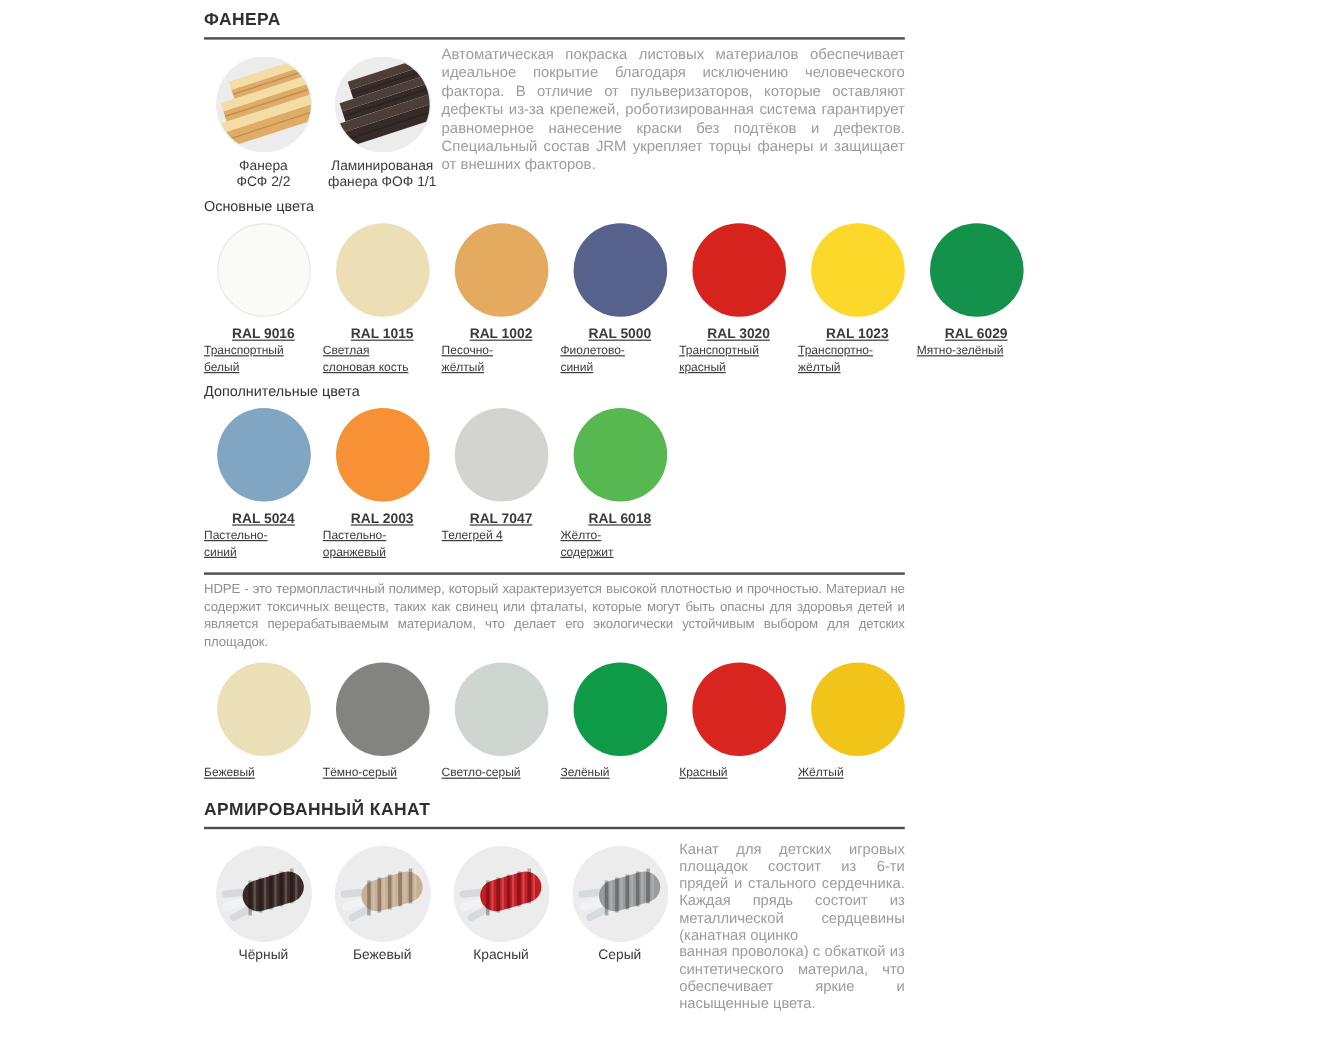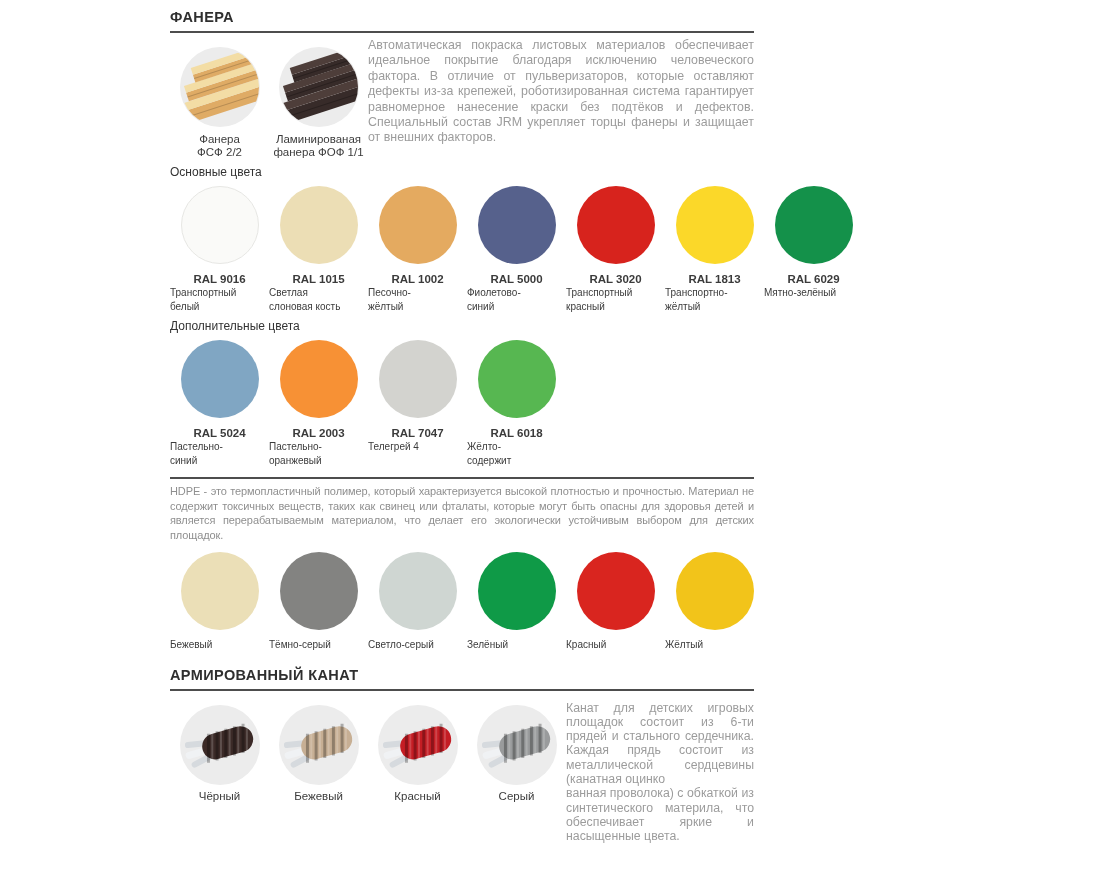--- a/index.html
+++ b/index.html
@@ -13,21 +13,21 @@
   .lead-row{display:flex;margin-top:5px;}
   .figures{display:flex;width:198px;flex:none;}
   .figures-rope{display:flex;width:396px;flex:none;}
   figure{margin:0;width:99px;flex:none;}
   .thumb{width:80px;height:80px;display:block;margin:9px auto 0 auto;}
   .thumb-rope{margin:4px auto 0 auto;}
   .fig-cap{margin-top:6px;font-size:11.5px;line-height:13px;color:#3b3b3b;text-align:center;white-space:pre-line;}
   .fig-cap-rope{margin-top:5px;}
   .lead-text{flex:1;margin:0;text-align:justify;font-size:12.4px;line-height:15.4px;color:#9c9c9c;}
   .row-label{margin-top:6px;font-size:12px;font-weight:normal;color:#333;}
-  .swatches{display:flex;margin-top:7px;}
+  .swatches{display:flex;margin-top:7px;text-decoration:underline;}
   .swatch{width:99px;flex:none;}
   .dot{width:78px;height:78px;border-radius:50%;margin:0 auto;box-sizing:border-box;}
   .dot.ringed{border:1px solid #e7e7e4;}
   .sw-code{margin-top:8px;text-align:center;font-weight:bold;font-size:11.5px;color:#3b3b3b;line-height:14px;}
   .sw-name{text-align:left;font-size:10px;color:#3b3b3b;line-height:13.5px;white-space:pre-line;}
   .sw-name.solo{margin-top:8px;}
   .hdpe-section{margin-top:10px;}
   .hdpe-text{margin:5px 0 0 0;text-align:justify;font-size:11px;line-height:14.5px;letter-spacing:-.1px;color:#8f8f8f;}
   .hdpe-swatches{margin-top:10px;}
   .rope-section{margin-top:14px;}
@@ -130,21 +130,21 @@
 синий</div>
       </div>
       <div class="swatch">
         <div class="dot" style="background-color: rgb(215, 35, 29);"></div>
         <div class="sw-code">RAL 3020</div>
         <div class="sw-name">Транспортный
 красный</div>
       </div>
       <div class="swatch">
         <div class="dot" style="background-color: rgb(251, 216, 41);"></div>
-        <div class="sw-code">RAL 1813</div>
+        <div class="sw-code">RAL 1023</div>
         <div class="sw-name">Транспортно-
 жёлтый</div>
       </div>
       <div class="swatch">
         <div class="dot" style="background-color: rgb(20, 145, 74);"></div>
         <div class="sw-code">RAL 6029</div>
         <div class="sw-name">Мятно-зелёный</div>
       </div>
     </div>
 

